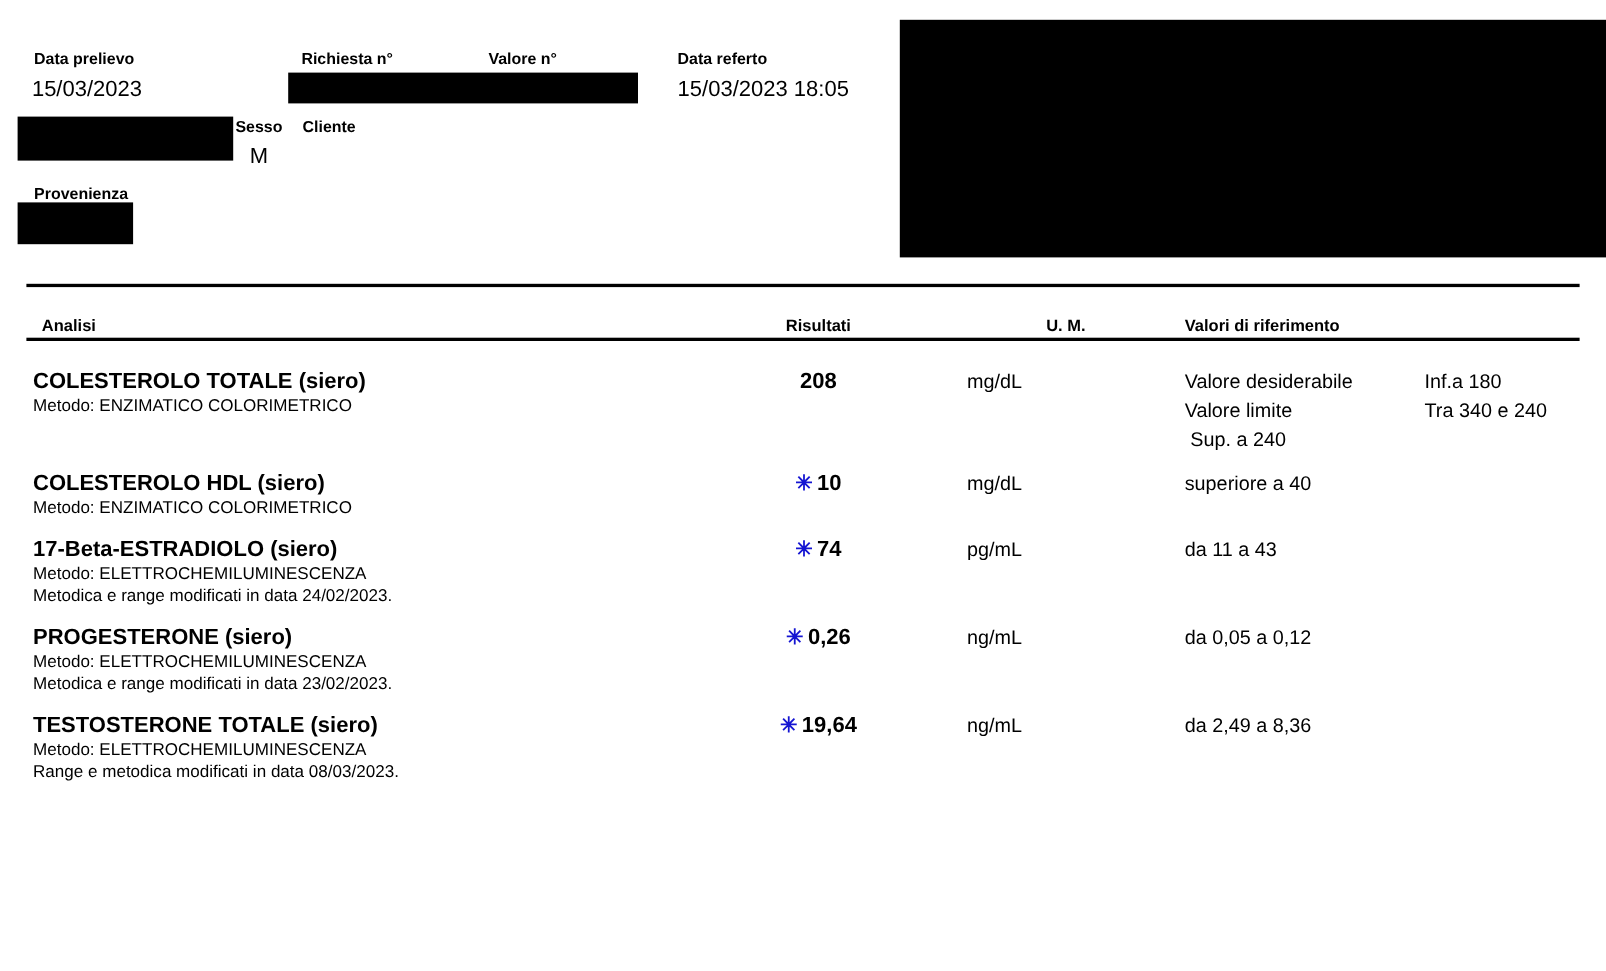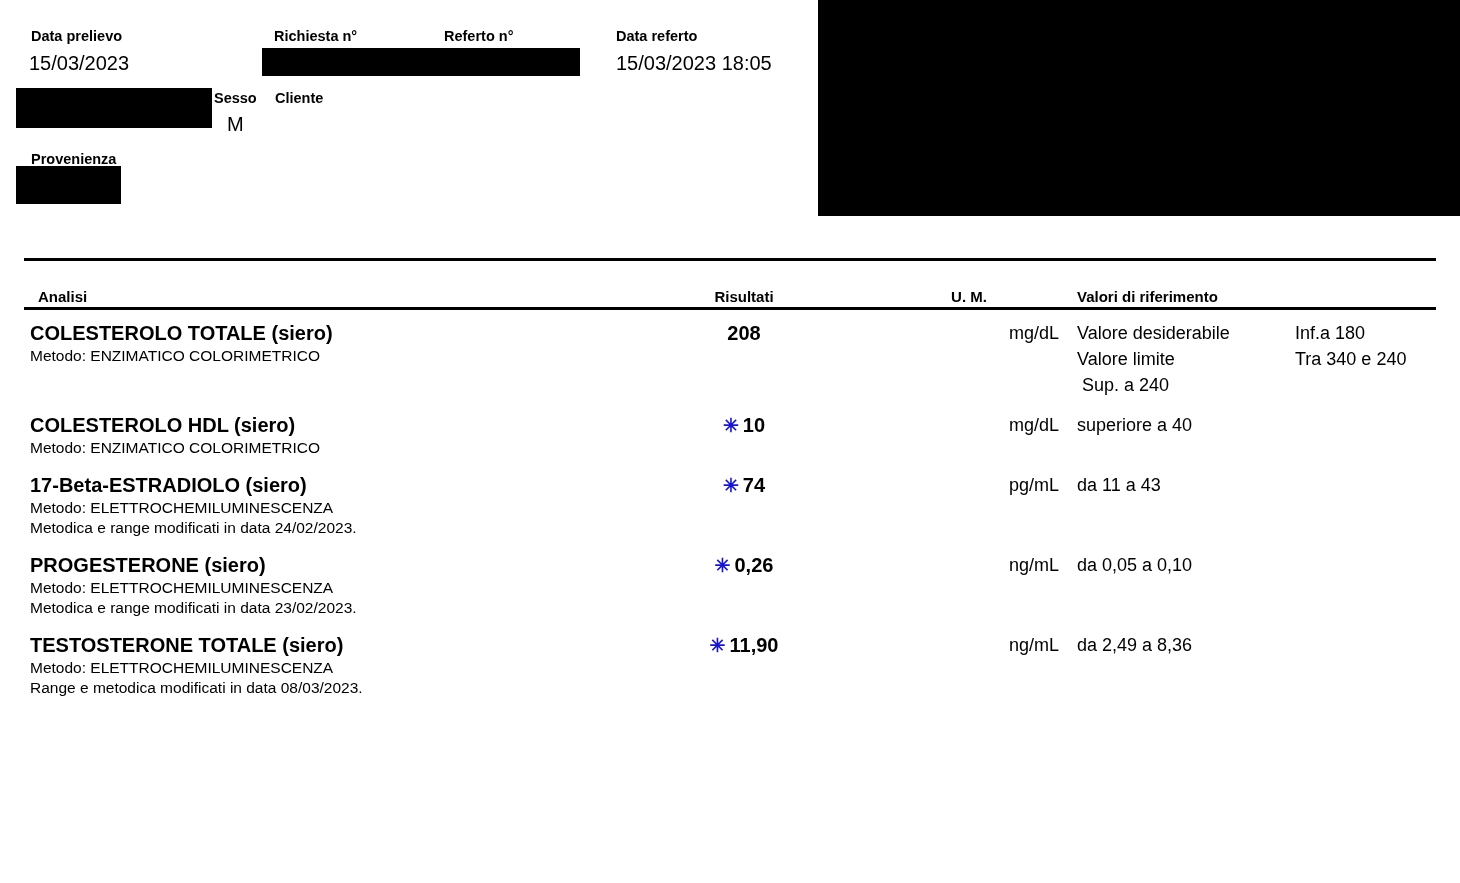--- a/index.html
+++ b/index.html
@@ -13,20 +13,21 @@
     font-family: "Liberation Sans", sans-serif;
     color: #000000;
     position: relative;
     overflow: hidden;
   }
 
   
   .header {
     position: relative;
     height: 222px;
+    margin-top: 18px;
   }
   .redact {
     background: #000000;
     position: absolute;
   }
   #redact-top-right {
     left: 818px;
     top: 0px;
     width: 642px;
     height: 216px;
@@ -97,21 +98,21 @@
   }
   .thead > div {
     font-size: 15px;
     font-weight: bold;
   }
   .col-analisi   { width: 585px; padding-left: 14px; box-sizing: border-box; }
   .col-risultati { width: 270px; text-align: center; }
   .col-um        { width: 180px; text-align: center; }
   .col-ref       { flex: 1; padding-left: 18px; box-sizing: border-box; }
 
-  .tbody { padding-top: 10px; }
+  .tbody { padding-top: 24px; }
 
   .row {
     display: flex;
     align-items: flex-start;
     margin-bottom: 14px;
   }
   .cell-analisi {
     width: 585px;
     padding-left: 6px;
     box-sizing: border-box;
@@ -137,21 +138,21 @@
     white-space: nowrap;
   }
   .flag {
     color: #1414d2;
     font-size: 19px;
     margin-right: 4px;
     line-height: 26px;
   }
   .cell-um {
     width: 180px;
-    text-align: right;
+    text-align: left;
     font-size: 18px;
     line-height: 26px;
   }
   .cell-ref {
     flex: 1;
     padding-left: 18px;
     box-sizing: border-box;
     font-size: 18px;
     line-height: 26px;
   }
@@ -170,21 +171,21 @@
 
   <div class="redact" id="redact-top-right"></div>
   <div class="redact" id="redact-richiesta"></div>
   <div class="redact" id="redact-patient"></div>
   <div class="redact" id="redact-provenienza"></div>
 
   <div class="hdr-label" id="lbl-data-prelievo">Data prelievo</div>
   <div class="hdr-value" id="val-data-prelievo">15/03/2023</div>
 
   <div class="hdr-label" id="lbl-richiesta">Richiesta n°</div>
-  <div class="hdr-label" id="lbl-referto-n">Referto n°</div>
+  <div class="hdr-label" id="lbl-referto-n">Valore n°</div>
 
   <div class="hdr-label" id="lbl-data-referto">Data referto</div>
   <div class="hdr-value" id="val-data-referto">15/03/2023 18:05</div>
 
   <div class="hdr-label" id="lbl-paziente">Paziente</div>
   <div class="hdr-label" id="lbl-eta">Età</div>
   <div class="hdr-label" id="lbl-sesso">Sesso</div>
   <div class="hdr-label" id="lbl-cliente">Cliente</div>
   <div class="hdr-value" id="val-sesso">M</div>
 
@@ -248,29 +249,29 @@
       </div>
       <div class="row">
         <div class="cell-analisi">
           <div class="analyte-name">PROGESTERONE (siero)</div>
           <div class="analyte-note">Metodo: ELETTROCHEMILUMINESCENZA</div>
           <div class="analyte-note">Metodica e range modificati in data 23/02/2023.</div>
         </div>
         <div class="cell-risultati"><span class="flag">✳</span><span>0,26</span></div>
         <div class="cell-um">ng/mL</div>
         <div class="cell-ref">
-          <div class="ref-simple">da 0,05 a 0,10</div>
+          <div class="ref-simple">da 0,05 a 0,12</div>
         </div>
       </div>
       <div class="row">
         <div class="cell-analisi">
           <div class="analyte-name">TESTOSTERONE TOTALE (siero)</div>
           <div class="analyte-note">Metodo: ELETTROCHEMILUMINESCENZA</div>
           <div class="analyte-note">Range e metodica modificati in data 08/03/2023.</div>
         </div>
-        <div class="cell-risultati"><span class="flag">✳</span><span>11,90</span></div>
+        <div class="cell-risultati"><span class="flag">✳</span><span>19,64</span></div>
         <div class="cell-um">ng/mL</div>
         <div class="cell-ref">
           <div class="ref-simple">da 2,49 a 8,36</div>
         </div>
       </div>
     </div>
 </div>
 
 </body></html>

